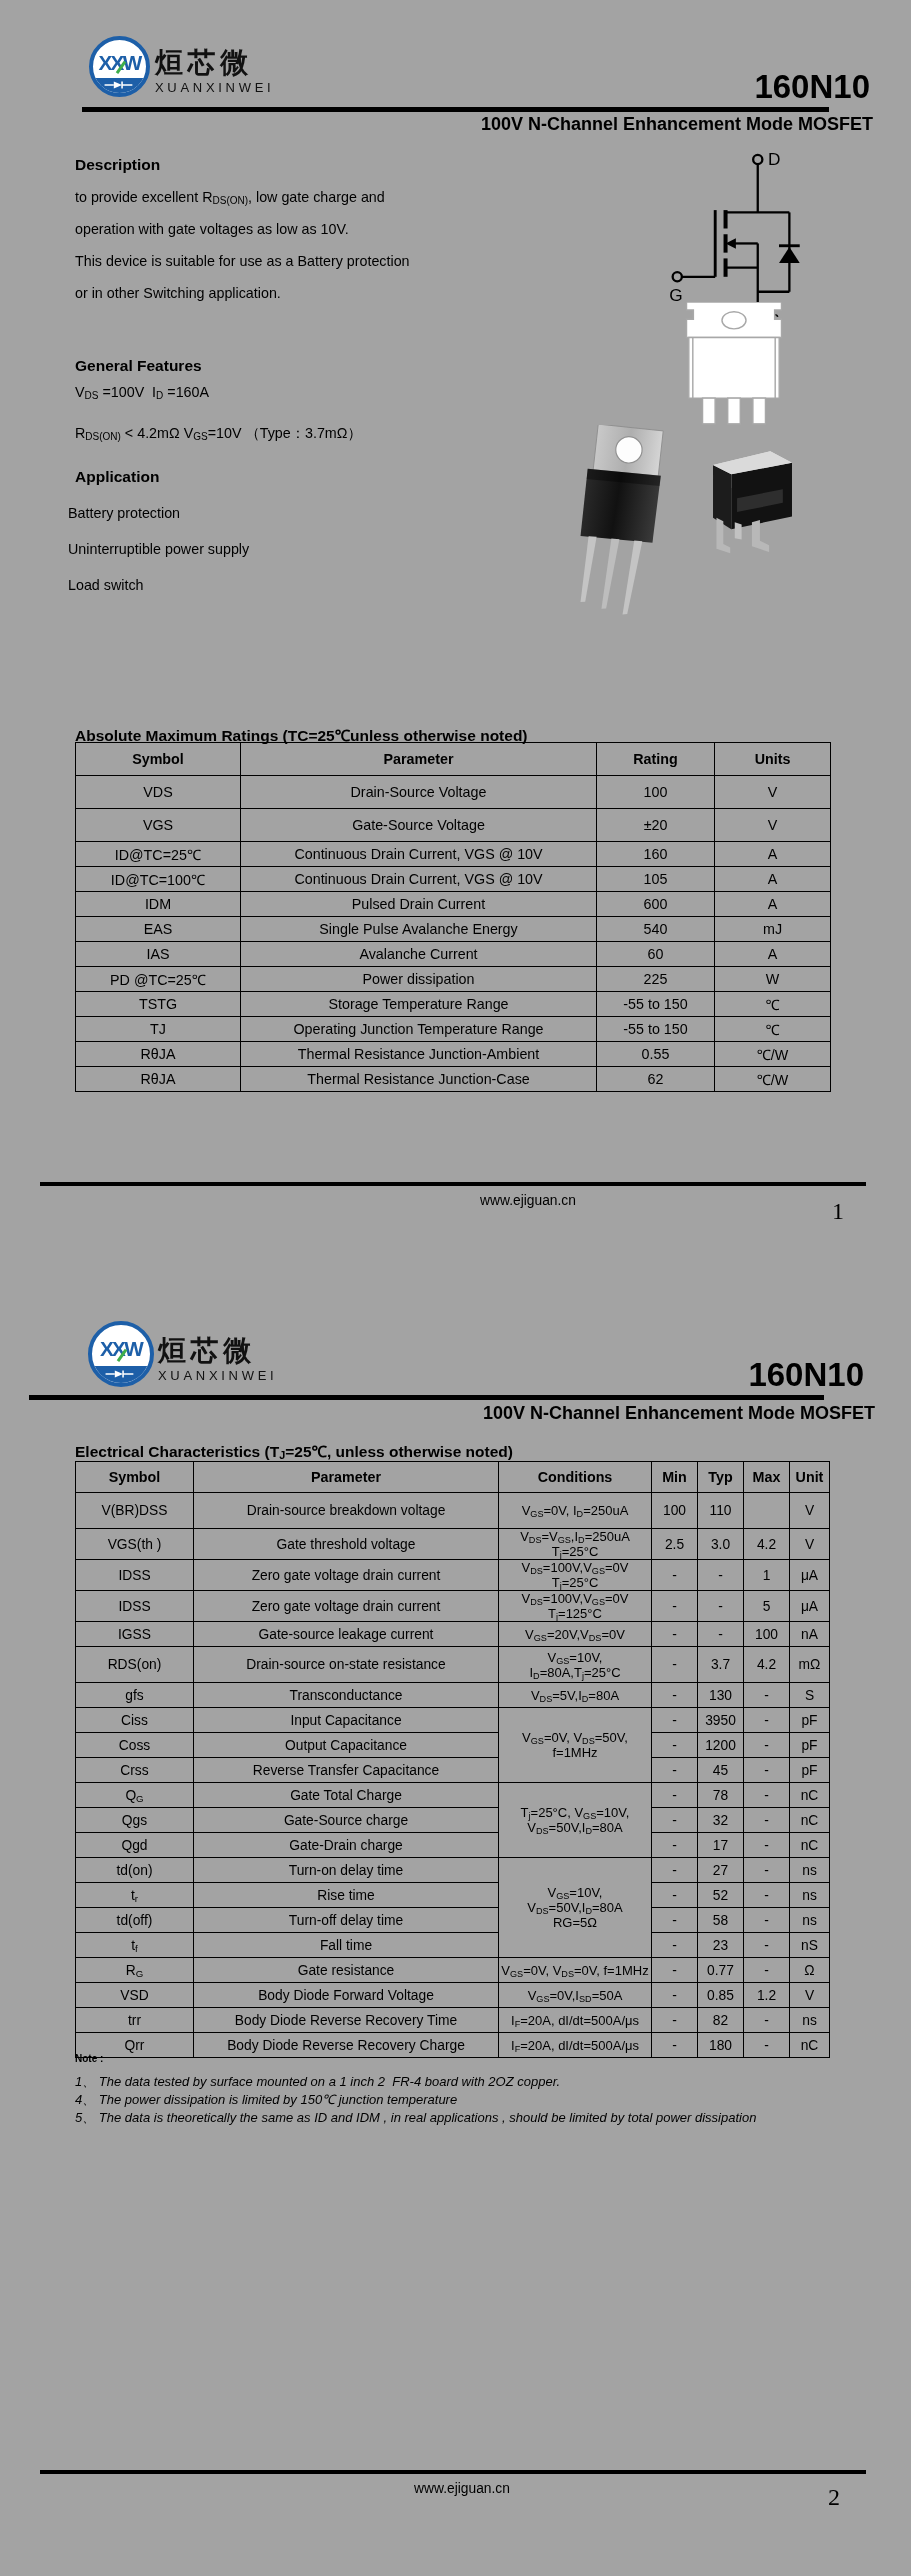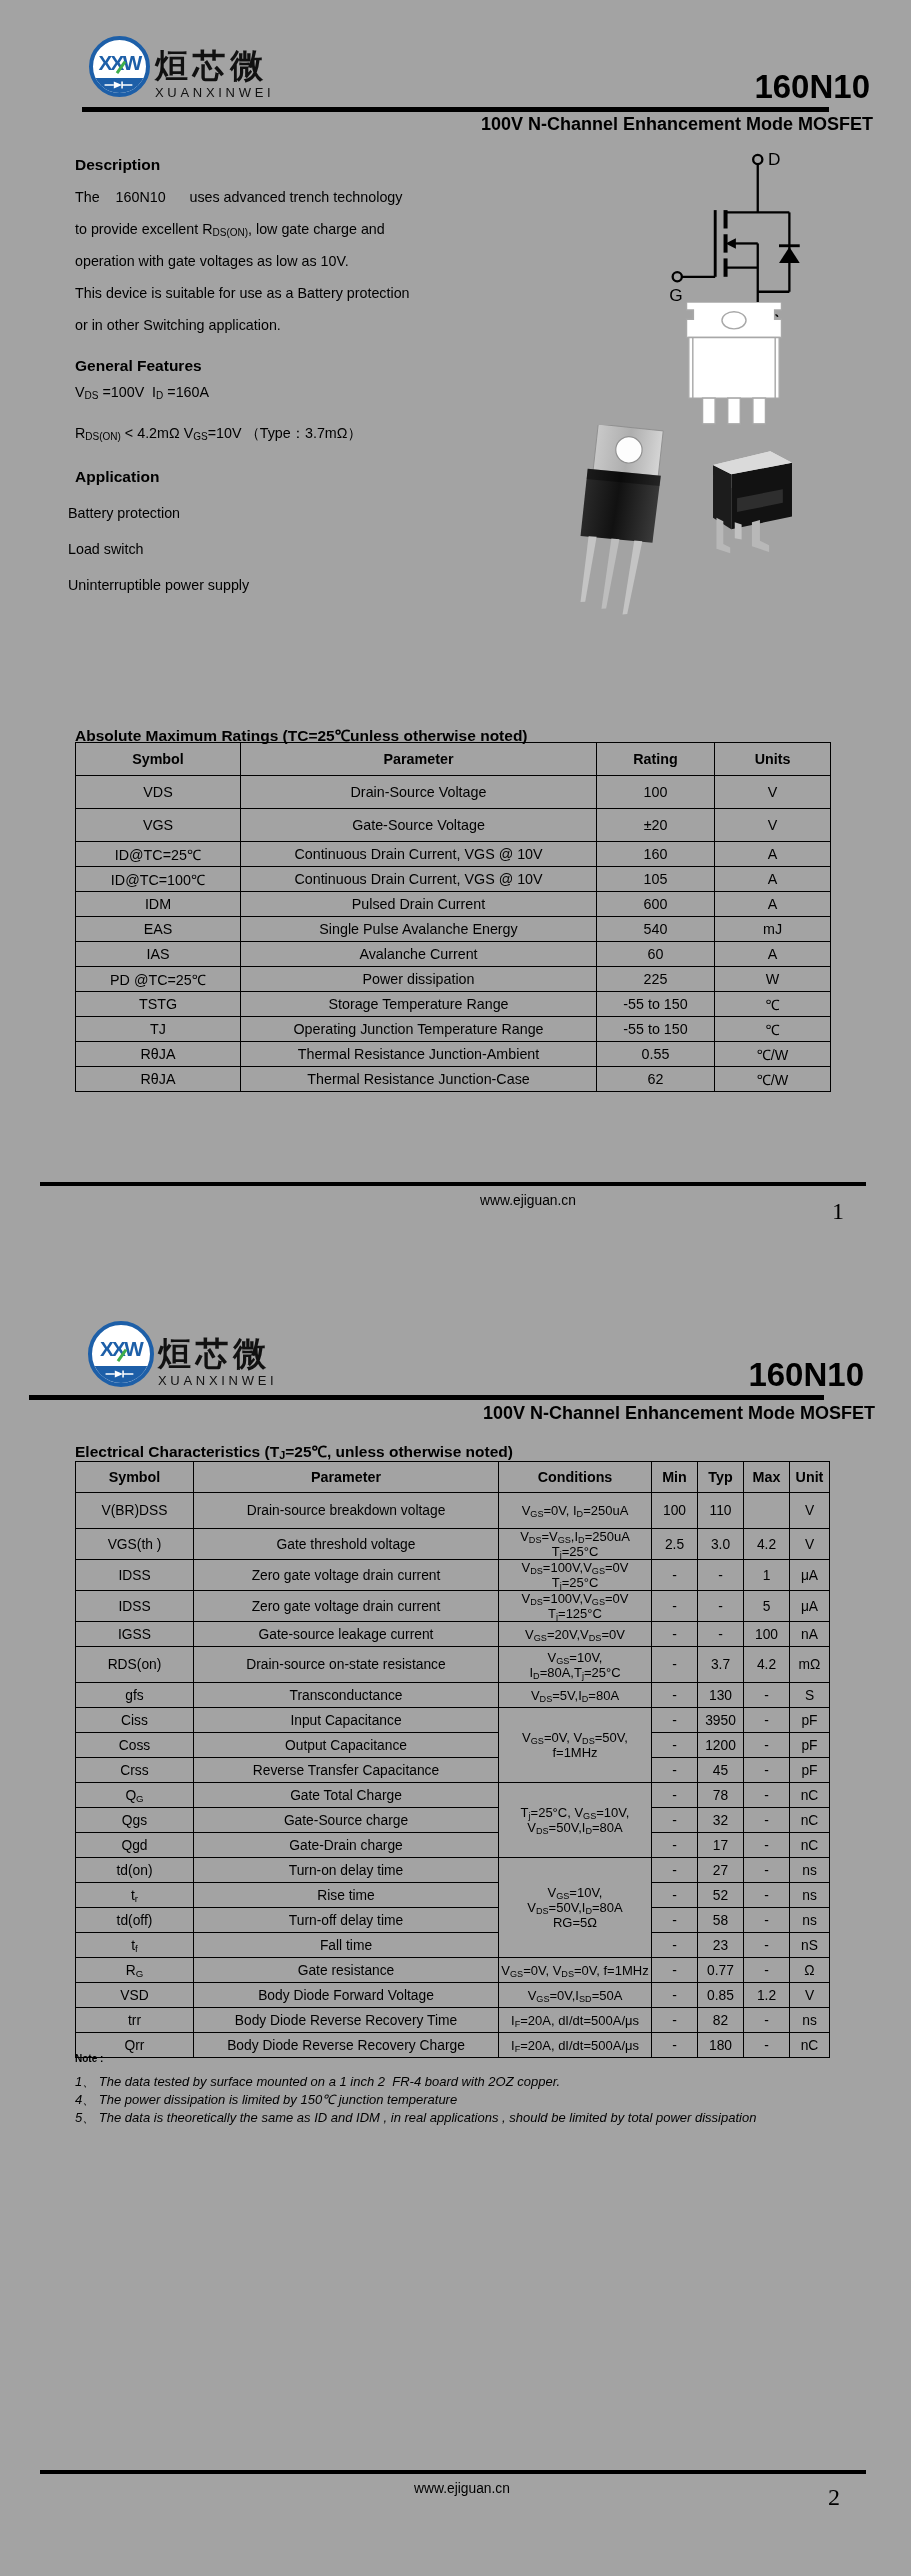--- a/index.html
+++ b/index.html
@@ -9,21 +9,21 @@
   .h1{font-size:15.5px;font-weight:bold;}
   .rule{background:#000;}
   
   .logo-circle{position:absolute;box-sizing:border-box;border:4px solid #1d5fa8;border-radius:50%;
                background:#fff;overflow:hidden;}
   .logo-xxw{position:absolute;left:0;right:0;top:24%;text-align:center;color:#1d5fa8;
             font-weight:bold;font-size:20.7px;letter-spacing:-1.7px;line-height:1;}
   .logo-green{position:absolute;background:#3fae4a;height:2.9px;width:13.8px;transform:rotate(-55deg);}
   .logo-band{position:absolute;left:-1.1px;right:-1.1px;bottom:-1.1px;height:31%;background:#1d5fa8;}
   .logo-band svg{position:absolute;left:50%;top:45%;transform:translate(-50%,-50%);}
-  .logo-cn{font-weight:bold;font-size:33px;letter-spacing:4.6px;color:#111;line-height:1;}
+  .logo-cn{font-weight:bold;font-size:28px;letter-spacing:4.6px;color:#111;line-height:1;}
   .logo-en{font-size:13px;letter-spacing:3.7px;color:#111;margin-top:3.4px;}
   
   .part-title{font-size:33px;font-weight:bold;line-height:1;letter-spacing:0px;}
   .subtitle{font-size:18px;font-weight:bold;line-height:1;}
   
   .txt{font-size:14.3px;white-space:pre;}
   .desc-lines{line-height:32px;}
   .feat-lines{line-height:41px;}
   .app-lines{line-height:36px;}
   sub{font-size:70%;vertical-align:-2.3px;line-height:0;}
@@ -72,38 +72,37 @@
         <div class="logo-en">XUANXINWEI</div>
       </div>
     </div>
 
     <div class="abs part-title" style="right:85px;top:70px;">160N10</div>
     <div class="abs rule" style="left:82px;top:107px;width:747px;height:5.2px;"></div>
     <div class="abs subtitle" style="right:82px;top:115px;">100V N-Channel Enhancement Mode MOSFET</div>
 
     <div class="abs h1" style="left:75px;top:156px;">Description</div>
     <div class="abs desc-lines" style="left:75px;top:181px;width:505px;">
-      <div class="txt">The    160N10      uses advanced trench technology</div>
       <div class="txt">to provide excellent R<sub>DS(ON)</sub>, low gate charge and</div>
       <div class="txt">operation with gate voltages as low as 10V.</div>
       <div class="txt">This device is suitable for use as a Battery protection</div>
       <div class="txt">or in other Switching application.</div>
     </div>
 
     <div class="abs h1" style="left:75px;top:357px;">General Features</div>
     <div class="abs feat-lines" style="left:75px;top:372px;width:505px;">
       <div class="txt">V<sub>DS</sub> =100V  I<sub>D</sub> =160A</div>
       <div class="txt">R<sub>DS(ON)</sub> &lt; 4.2mΩ V<sub>GS</sub>=10V （Type：3.7mΩ）</div>
     </div>
 
     <div class="abs h1" style="left:75px;top:468px;">Application</div>
     <div class="abs app-lines" style="left:68px;top:495px;width:505px;">
       <div class="txt">Battery protection</div>
+      <div class="txt">Uninterruptible power supply</div>
       <div class="txt">Load switch</div>
-      <div class="txt">Uninterruptible power supply</div>
     </div>
 
     <svg class="abs" style="left:660px;top:148px;" width="161" height="184" viewBox="0 0 280 320">
       <g stroke="#000" stroke-width="4" fill="none">
         <circle cx="170" cy="20" r="8"></circle>
         <line x1="170" y1="28" x2="170" y2="112"></line>
         <line x1="114" y1="112" x2="225" y2="112"></line>
 
         <line x1="114" y1="108" x2="114" y2="140" stroke-width="7"></line>
         <line x1="114" y1="150" x2="114" y2="182" stroke-width="7"></line>

